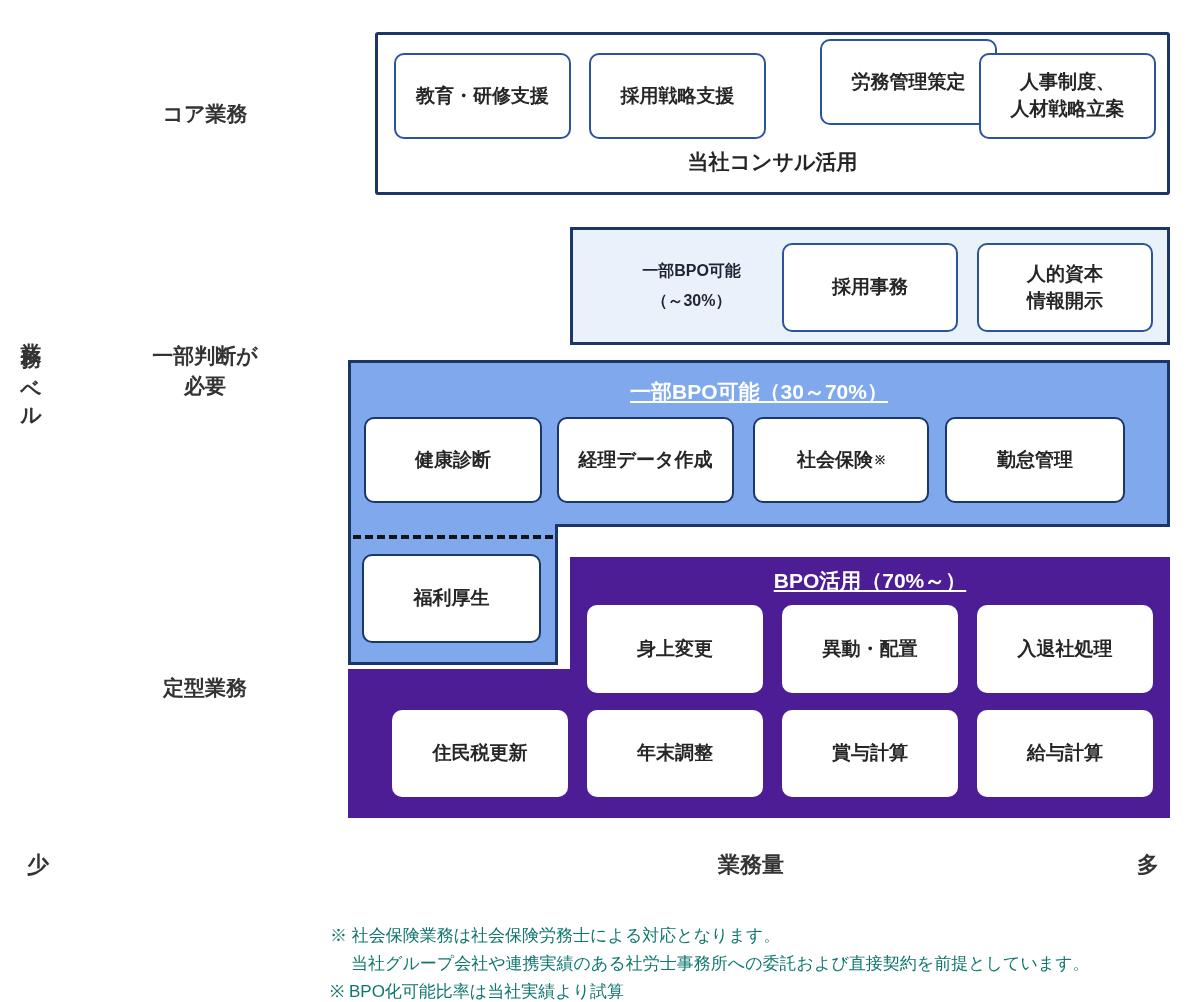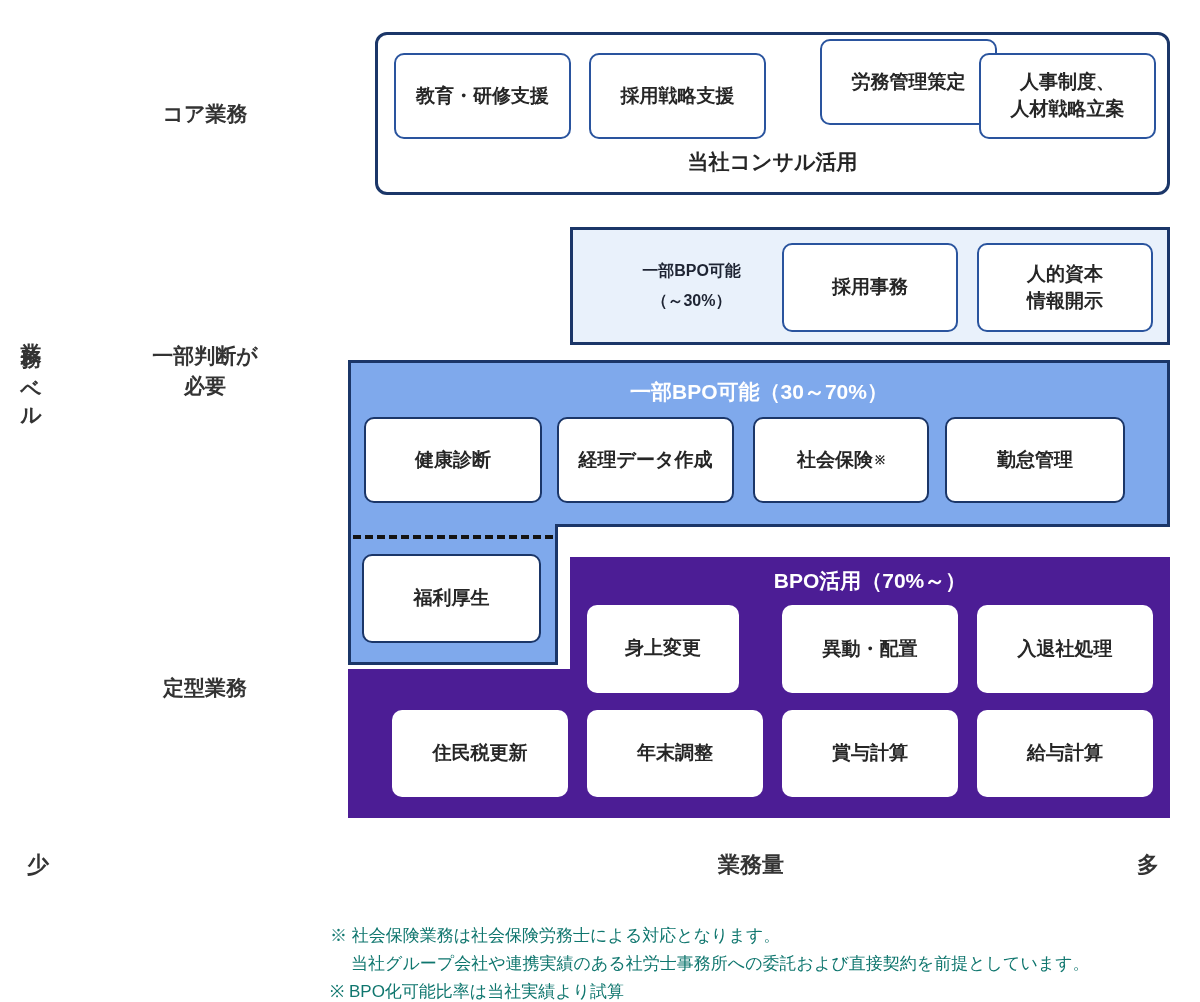--- a/index.html
+++ b/index.html
@@ -15,21 +15,21 @@
     text-align:center; line-height:30px; white-space:pre-line;
   }
   .axis-label { font-size:22px; font-weight:700; color:#333333; text-align:center; }
   .v-label {
     font-size:21px; font-weight:700; color:#333333;
     writing-mode:vertical-rl; letter-spacing:5px; line-height:1.1;
   }
 
   
   .section { position:absolute; box-sizing:border-box; }
-  .sec-consult { background:#ffffff; border:3px solid #1B3668; border-radius:12px; }
+  .sec-consult { background:#ffffff; border:3px solid #1B3668; border-radius:3px; }
   .sec-pale    { background:#E9F1FB; border:3px solid #1B3668; }
   .sec-blue    { background:#7FA9EC; border:3px solid #1B3668; }
   .sec-blue-leg{ background:#7FA9EC; border:3px solid #1B3668; border-top:none; }
   .sec-navy    { background:#4c1d95; }
 
   
   .wbox {
     position:absolute; box-sizing:border-box; background:#ffffff;
     border:2px solid #2A549E; border-radius:10px;
     display:flex; align-items:center; justify-content:center;
@@ -38,21 +38,21 @@
   }
   .wbox.b-navy { border:2px solid #1B3668; }
   .wbox.b-none { border:none; }
   .wbox sup { font-size:12px; font-weight:700; color:#262626; margin-left:2px; vertical-align:super; }
 
   
   .sec-title {
     position:absolute; left:0; right:0; text-align:center;
     font-size:21px; font-weight:700; color:#262626; line-height:30px;
   }
-  .sec-title.white { color:#ffffff; }
+  .sec-title.white { color:#ffffff;text-decoration:underline; }
   .pale-title {
     position:absolute; display:flex; align-items:center; justify-content:center;
     text-align:center; font-size:16px; font-weight:700; color:#1E2433;
     line-height:30px; white-space:pre-line;
   }
 
   .dashed-line { position:absolute; height:0; border-top:4px dashed #141414; }
 
   .footnote {
     position:absolute; font-size:17px; font-weight:400; color:#0f766e;
@@ -97,21 +97,21 @@
     <div class="wbox b-navy" style="left:594px; top:54px; width:180px; height:86px;">勤怠管理</div>
   </div>
   <div class="section sec-blue-leg" style="left:348px; top:524px; width:210px; height:141px;">
     <div class="dashed-line" style="left:2px; top:11px; width:200px;"></div>
     <div class="wbox b-navy" style="left:11px; top:30px; width:179px; height:89px;">福利厚生</div>
   </div>
 
   <div class="section sec-navy" style="left:348px; top:669px; width:225px; height:149px;"></div>
   <div class="section sec-navy" style="left:570px; top:557px; width:600px; height:261px;">
     <div class="sec-title white" style="top:9px;">BPO活用（70%～）</div>
-    <div class="wbox b-none" style="left:17px; top:48px; width:152px; height:88px;font-family:Liberation Mono, monospace;">身上変更</div>
+    <div class="wbox b-none" style="left:17px; top:48px; width:176px; height:88px;">身上変更</div>
     <div class="wbox b-none" style="left:212px; top:48px; width:176px; height:88px;">異動・配置</div>
     <div class="wbox b-none" style="left:407px; top:48px; width:176px; height:88px;">入退社処理</div>
   </div>
   <div class="wbox b-none" style="left:392px; top:710px; width:176px; height:87px;">住民税更新</div>
   <div class="wbox b-none" style="left:587px; top:710px; width:176px; height:87px;">年末調整</div>
   <div class="wbox b-none" style="left:782px; top:710px; width:176px; height:87px;">賞与計算</div>
   <div class="wbox b-none" style="left:977px; top:710px; width:176px; height:87px;">給与計算</div>
 
   <div class="abs axis-label" style="left:14px; top:850px; width:48px;">少</div>
   <div class="abs axis-label" style="left:690px; top:850px; width:122px;">業務量</div>

